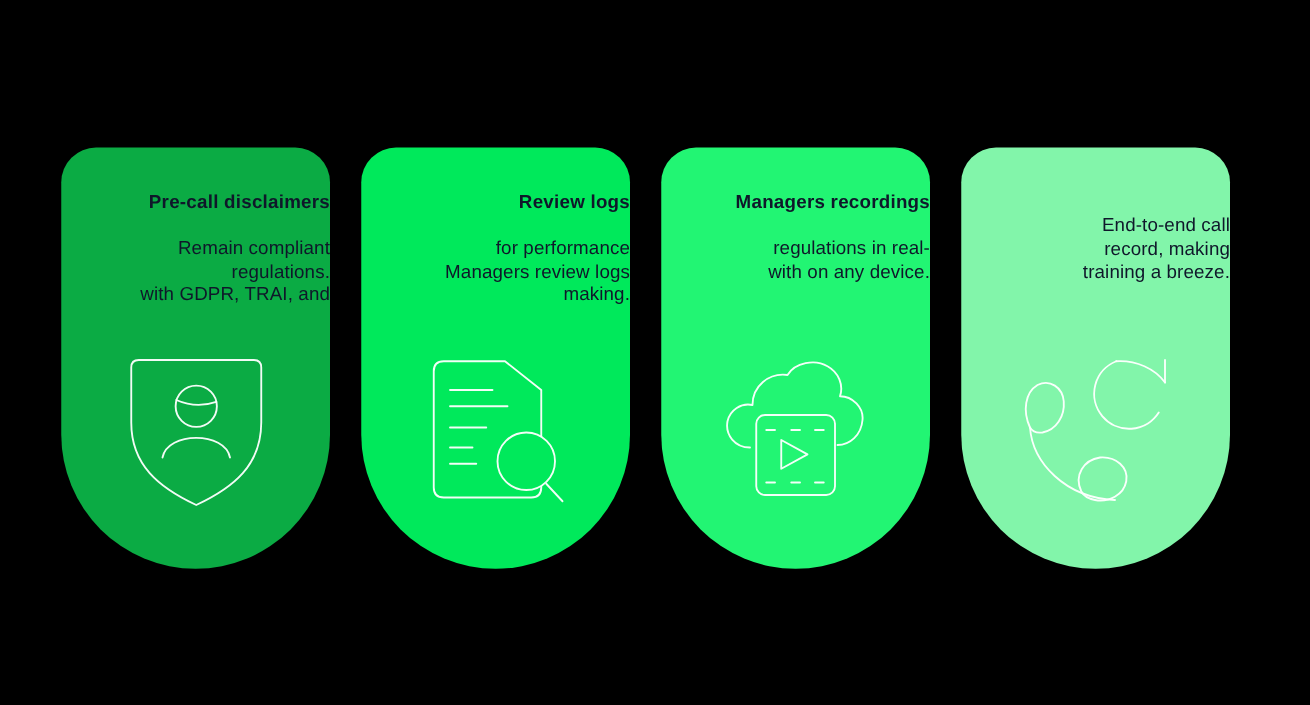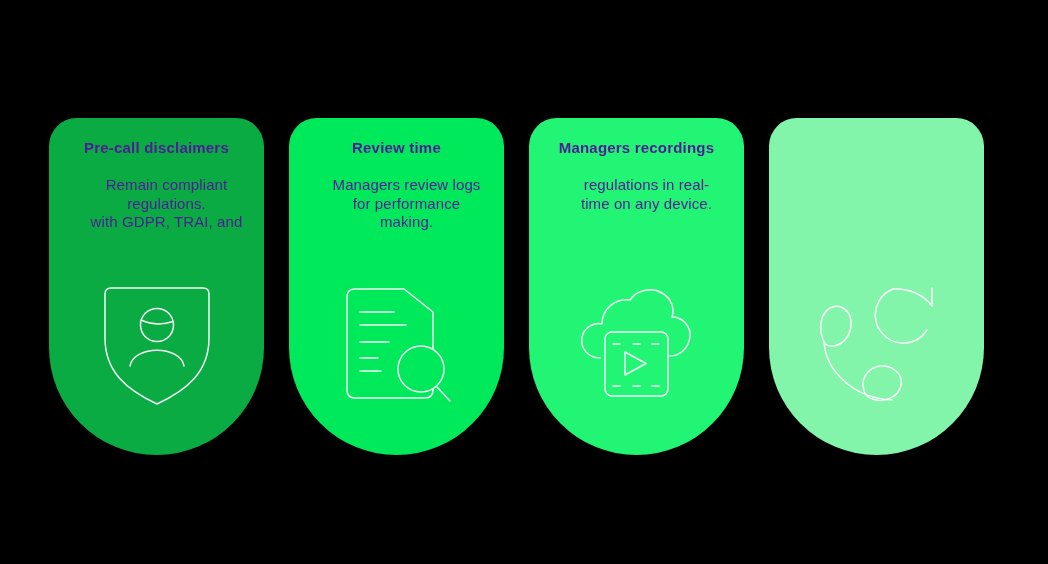--- a/index.html
+++ b/index.html
@@ -17,24 +17,24 @@
     top: 118px;
     display: flex;
     gap: 25px;
   }
   .card {
     position: relative;
     width: 215px;
     height: 337px;
     background: var(--card-bg);
     border-radius: 28px 28px 108px 108px;
-    color: #4c1d95;
-    text-align: center;
+    color: #0f172a;
+    text-align: right;
     box-sizing: border-box;
-    padding-top: 21px;
+    padding-top: 35px;
   }
   .card-title {
     font-size: 15px;
     font-weight: 700;
     letter-spacing: 0.2px;
     line-height: 18px;
   }
   .card-body {
     margin-top: 19px;
     font-size: 15px;
@@ -85,58 +85,63 @@
         <svg width="116" height="120" viewBox="0 0 116 120">
           <path class="stroke" d="M12,2 H104 Q110,2 110,8 V52 C110,86 88,104 58,118 C28,104 6,86 6,52 V8 Q6,2 12,2 Z"></path>
           <circle class="stroke" cx="58" cy="39" r="16.5"></circle>
           <path class="stroke" d="M42,34 Q58,41 74,35.5"></path>
           <path class="stroke" d="M31,80 C35,59 81,59 85,80"></path>
         </svg>
       </div>
     </div>
 
     <div class="card" style="--card-bg: #00E95B;">
-      <div class="card-title">Review time</div>
+      <div class="card-title">Review logs</div>
       <div class="card-body">
+        <div>for performance</div>
         <div>Managers review logs</div>
-        <div>for performance</div>
         <div>making.</div>
       </div>
       <div class="icon-wrap">
         <svg width="116" height="122" viewBox="0 0 116 122">
           <path class="stroke" d="M16,3 H65 L94,26 V104 Q94,112 86,112 H16 Q8,112 8,104 V11 Q8,3 16,3 Z"></path>
           <path class="stroke" d="M21,26 H55"></path>
           <path class="stroke" d="M21,39 H67"></path>
           <path class="stroke" d="M21,56 H50"></path>
           <path class="stroke" d="M21,72 H39"></path>
           <path class="stroke" d="M21,85 H42"></path>
           <circle class="knock" cx="82" cy="83" r="23"></circle>
           <path class="stroke" d="M98,101 L111,115"></path>
         </svg>
       </div>
     </div>
 
     <div class="card" style="--card-bg: #22F573;">
       <div class="card-title">Managers recordings</div>
       <div class="card-body">
         <div>regulations in real-</div>
-        <div>time on any device.</div>
+        <div>with on any device.</div>
       </div>
       <div class="icon-wrap">
         <svg width="118" height="114" viewBox="0 0 118 114">
           <path class="stroke" d="M22,72 C10,72 2,62 4,51 C6,42 15,36 24,38 C24,23 37,12 52,14 C58,4 74,1 84,7 C93,12 97,22 94,31 C104,31 113,40 112,50 C111,62 102,70 92,70"></path>
           <rect class="knock" x="27" y="46" width="63" height="64" rx="7"></rect>
           <path class="stroke" d="M47,66 L68,77.5 L47,89 Z"></path>
           <path class="stroke" d="M35,58 H42 M55,58 H62 M74,58 H81"></path>
           <path class="stroke" d="M35,100 H42 M55,100 H62 M74,100 H81"></path>
         </svg>
       </div>
     </div>
 
     <div class="card" style="--card-bg: #82F5AA;">
+      <div class="card-body">
+        <div>End-to-end call</div>
+        <div>record, making</div>
+        <div>training a breeze.</div>
+      </div>
       <div class="icon-wrap">
         <svg width="120" height="116" viewBox="0 0 120 116">
           <path class="stroke" d="M76,3 A28,28 0 1 0 110,44"></path>
           <path class="stroke" d="M76,3 C92,2 107,9 115,20"></path>
           <path class="stroke" d="M115,2 V20"></path>
           <path class="stroke" d="M7,56 C1,43 3,28 13,22 C23,17 33,24 34,35 C35,47 28,58 17,60 C13,60.5 9,59.5 7,56 Z"></path>
           <path class="stroke" d="M48,107 C42,94 50,82 63,80 C76,79 86,88 84,99 C82,110 70,116 59,114 C54,113 50,111 48,107 Z"></path>
           <path class="stroke" d="M7,56 C9,84 35,112 75,114"></path>
         </svg>
       </div>

